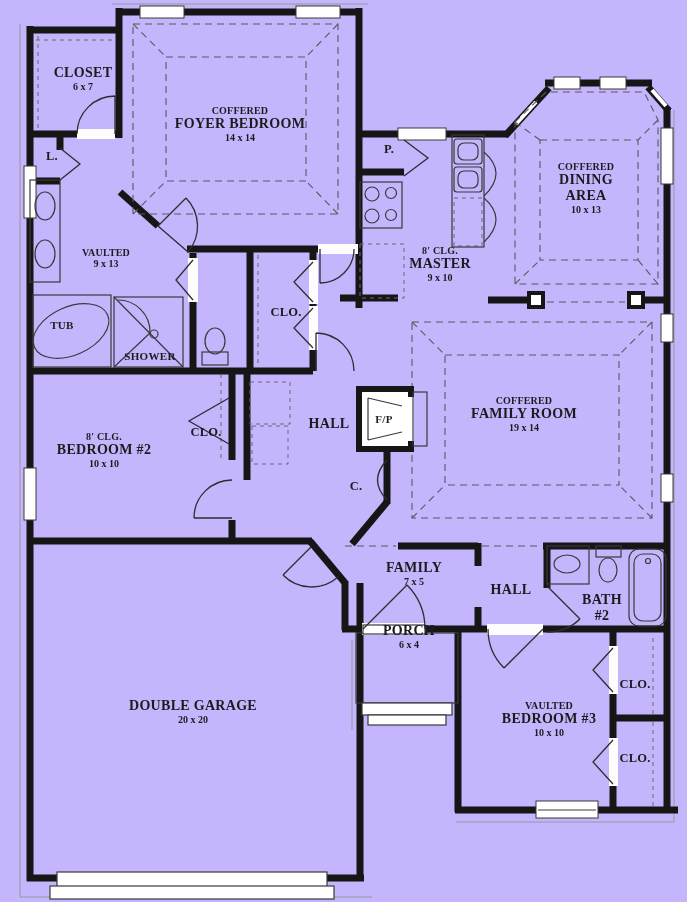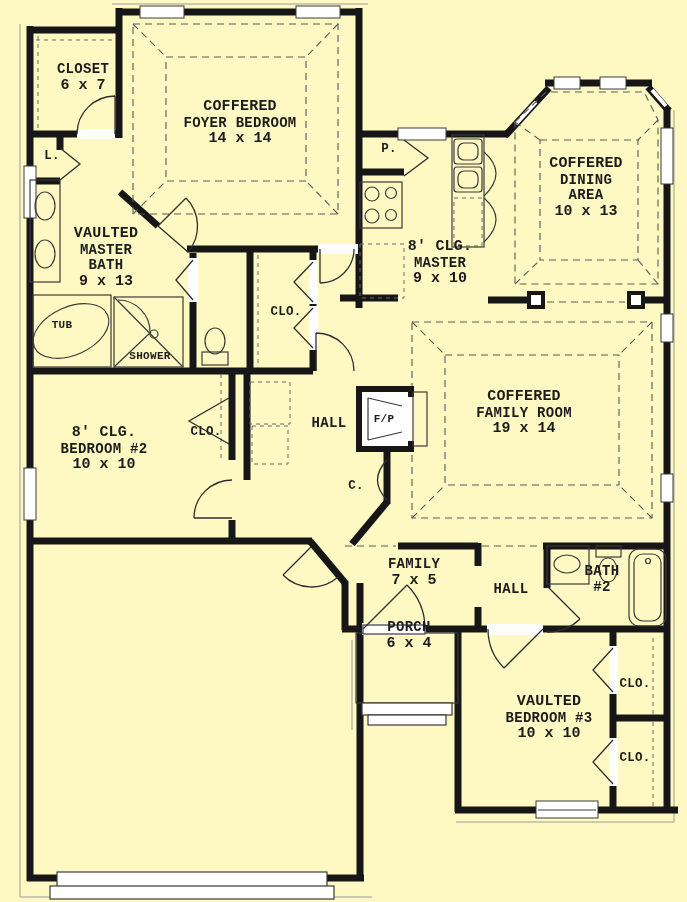--- a/index.html
+++ b/index.html
@@ -1,34 +1,34 @@
 <!DOCTYPE html>
 <html><head>
 <meta charset="utf-8">
 <style>
   html,body{margin:0;padding:0;background:#ffffff;}
-  .stage{position:relative;width:687px;height:902px;background:#fef9c3;overflow:hidden;
-         font-family:Liberation Mono, monospace;}
+  .stage{position:relative;width:687px;height:902px;background:#c4b5fd;overflow:hidden;
+         font-family:Liberation Serif, serif;}
   svg{position:absolute;left:0;top:0;}
   .w   {stroke:#161616;stroke-width:7;fill:none;stroke-linecap:butt;}
   .thin{stroke:#3a3a3a;stroke-width:1.2;fill:none;}
   .thinf{stroke:#3a3a3a;stroke-width:1.2;fill:#ffffff;}
   .lite{stroke:#9a9a9a;stroke-width:1;fill:none;}
   .dash{stroke:#5a5a5a;stroke-width:1.1;fill:none;stroke-dasharray:7 5;}
   .dsh2{stroke:#6a6a6a;stroke-width:1;fill:none;stroke-dasharray:4 4;}
   .door{stroke:#2e2e2e;stroke-width:1.3;fill:none;}
   .open{fill:#fdfdfd;stroke:none;}
   .win {fill:#ffffff;stroke:#3a3a3a;stroke-width:1;}
   .blk {fill:#161616;stroke:none;}
   .wht {fill:#ffffff;stroke:none;}
   .lbl{position:absolute;transform:translate(-50%,-50%);text-align:center;color:#1c1c1c;
        font-weight:bold;line-height:1.12;width:max-content;max-width:230px;}
-  .lbl .note{display:block;font-size:15px;letter-spacing:.2px;}
+  .lbl .note{display:block;font-size:10px;letter-spacing:.2px;}
   .lbl .nm  {display:block;font-size:14px;letter-spacing:.3px;}
-  .lbl .dm  {display:block;font-size:15px;}
+  .lbl .dm  {display:block;font-size:10px;}
   .lbl.sm .nm{font-size:12.5px;letter-spacing:.2px;}
   .lbl.xs .nm{font-size:11px;text-align:right;}
   .lbl.wrapped{width:80px;max-width:80px;}
   .lbl.w74{width:74px;max-width:74px;}
   .lbl.w54{width:54px;max-width:54px;}
 </style>
 </head>
 <body>
 
 <div class="stage">
@@ -245,21 +245,20 @@
   <div class="lbl" style="left:240px;top:124px">
     <span class="note">COFFERED</span>
     <span class="nm">FOYER BEDROOM</span>
     <span class="dm">14 x 14</span>
   </div>
   <div class="lbl sm" style="left:52px;top:156px">
     <span class="nm">L.</span>
   </div>
   <div class="lbl wrapped" style="left:106px;top:258px">
     <span class="note">VAULTED</span>
-    <span class="nm">MASTER BATH</span>
     <span class="dm">9 x 13</span>
   </div>
   <div class="lbl xs" style="left:62px;top:325px">
     <span class="nm">TUB</span>
   </div>
   <div class="lbl xs" style="left:150px;top:356px">
     <span class="nm">SHOWER</span>
   </div>
   <div class="lbl sm" style="left:389px;top:149px">
     <span class="nm">P.</span>
@@ -299,26 +298,30 @@
   <div class="lbl sm" style="left:356px;top:486px">
     <span class="nm">C.</span>
   </div>
   <div class="lbl" style="left:414px;top:573px">
     <span class="nm">FAMILY</span>
     <span class="dm">7 x 5</span>
   </div>
   <div class="lbl" style="left:511px;top:590px">
     <span class="nm">HALL</span>
   </div>
-  <div class="lbl w54" style="left:602px;top:580px">
+  <div class="lbl w54" style="left:602px;top:608px">
     <span class="nm">BATH #2</span>
   </div>
   <div class="lbl" style="left:409px;top:636px">
     <span class="nm">PORCH</span>
     <span class="dm">6 x 4</span>
+  </div>
+  <div class="lbl" style="left:193px;top:711px">
+    <span class="nm">DOUBLE GARAGE</span>
+    <span class="dm">20 x 20</span>
   </div>
   <div class="lbl" style="left:549px;top:719px">
     <span class="note">VAULTED</span>
     <span class="nm">BEDROOM #3</span>
     <span class="dm">10 x 10</span>
   </div>
   <div class="lbl sm" style="left:635px;top:684px">
     <span class="nm">CLO.</span>
   </div>
   <div class="lbl sm" style="left:635px;top:758px">

